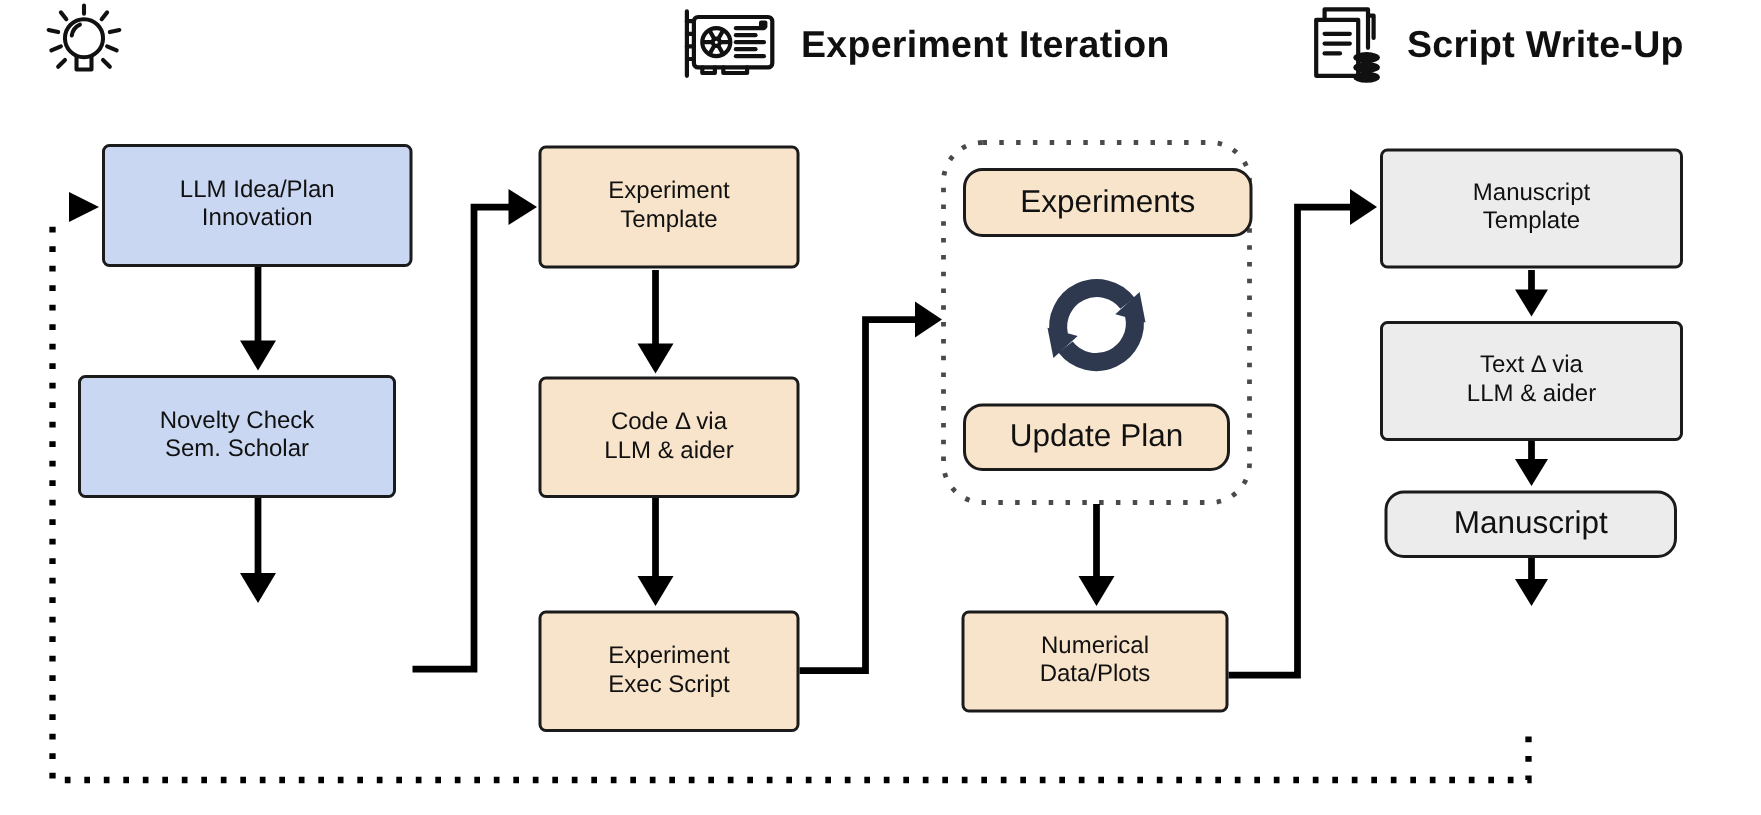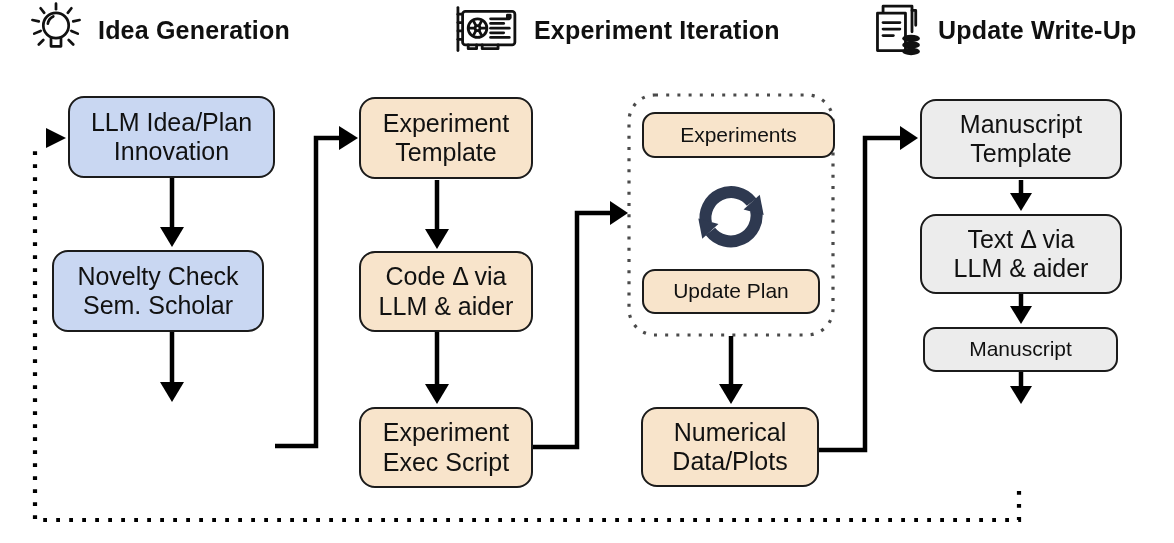--- a/index.html
+++ b/index.html
@@ -9,22 +9,22 @@
   }
   #connectors{position:absolute;left:0;top:0;z-index:1;}
   .conn{stroke:var(--c-line,#000);stroke-width:4.5;fill:none;}
   .conn-dotted{stroke:var(--c-line,#000);stroke-width:4.2;fill:none;stroke-dasharray:3.8 9.2;}
   .head{fill:var(--c-line,#000);stroke:none;}
   .region{stroke:var(--c-dotted,#4a4a4a);stroke-width:3.2;fill:none;stroke-dasharray:3 8.2;}
   .cycle-arc{stroke:var(--c-cycle,#2e3950);stroke-width:14;fill:none;}
   .cycle-head{fill:var(--c-cycle,#2e3950);}
   .node{
     position:absolute;z-index:2;display:flex;align-items:center;justify-content:center;
-    text-align:center;border:2.6px solid #1b1b1b;border-radius:16px;
-    font-size:25px;line-height:1.18;color:#111;white-space:pre-line;
+    text-align:center;border:2.6px solid #1b1b1b;border-radius:5px;
+    font-size:16px;line-height:1.18;color:#111;white-space:pre-line;
     box-sizing:border-box;
   }
   .node.small{border-radius:13px;font-size:21px;}
   .idea{background:var(--c-idea,#c9d7f2);}
   .experiment{background:var(--c-experiment,#f8e4cb);}
   .paper{background:var(--c-paper,#ececec);}
   .review{background:var(--c-review,#dcead6);}
   .header{
     position:absolute;z-index:2;display:flex;align-items:center;gap:12px;height:58px;
   }
@@ -110,21 +110,20 @@
           <path d="M 15 8 L 19 13"></path>
           <path d="M 49 8 L 45 13"></path>
         <path d="M 6 21 L 13 22.5"></path>
           <path d="M 58 21 L 51 22.5"></path>
         <path d="M 8 36 L 15 33"></path>
           <path d="M 56 36 L 49 33"></path>
         <path d="M 13 48 L 18 43"></path>
           <path d="M 51 48 L 46 43"></path>
       </svg>
     </span>
-    <span class="htext">Idea Generation</span>
   </div>
 
   <div class="header" style="left:448px;top:1px">
     <span class="hicon">
       <svg width="74" height="56" viewBox="0 0 76 60">
         <path d="M 9 6 V 52"></path>
         <path d="M 9 13 H 13"></path>
           <path d="M 9 22 H 13"></path>
           <path d="M 9 31 H 13"></path>
           <path d="M 9 40 H 13"></path>
@@ -159,39 +158,39 @@
         <path d="M 14 22 H 32"></path>
           <path d="M 14 29 H 32"></path>
           <path d="M 14 36 H 25"></path>
         <g fill="#111" stroke="none">
           <ellipse cx="44" cy="39" rx="9.5" ry="4"></ellipse>
           <ellipse cx="44" cy="46" rx="9.5" ry="4"></ellipse>
           <ellipse cx="44" cy="53" rx="9.5" ry="4"></ellipse>
         </g>
       </svg>
     </span>
-    <span class="htext">Update Write-Up</span>
+    <span class="htext">Script Write-Up</span>
   </div>
 
   <div class="node idea" style="left:68px;top:96px;width:207px;height:82px">LLM Idea/Plan
 Innovation</div>
   <div class="node idea" style="left:52px;top:250px;width:212px;height:82px">Novelty Check
 Sem. Scholar</div>
 
   <div class="node experiment" style="left:359px;top:97px;width:174px;height:82px">Experiment
 Template</div>
   <div class="node experiment" style="left:359px;top:251px;width:174px;height:81px">Code Δ via
 LLM &amp; aider</div>
   <div class="node experiment" style="left:359px;top:407px;width:174px;height:81px">Experiment
 Exec Script</div>
 
   <div class="node experiment small" style="left:642px;top:112px;width:193px;height:46px">Experiments</div>
   <div class="node experiment small" style="left:642px;top:269px;width:178px;height:45px">Update Plan</div>
 
-  <div class="node experiment" style="left:641px;top:407px;width:178px;height:80px">Numerical
+  <div class="node experiment" style="left:641px;top:407px;width:178px;height:68px">Numerical
 Data/Plots</div>
 
   <div class="node paper" style="left:920px;top:99px;width:202px;height:80px">Manuscript
 Template</div>
   <div class="node paper" style="left:920px;top:214px;width:202px;height:80px">Text Δ via
 LLM &amp; aider</div>
   <div class="node paper small" style="left:923px;top:327px;width:195px;height:45px">Manuscript</div>
 
 </div>
 

